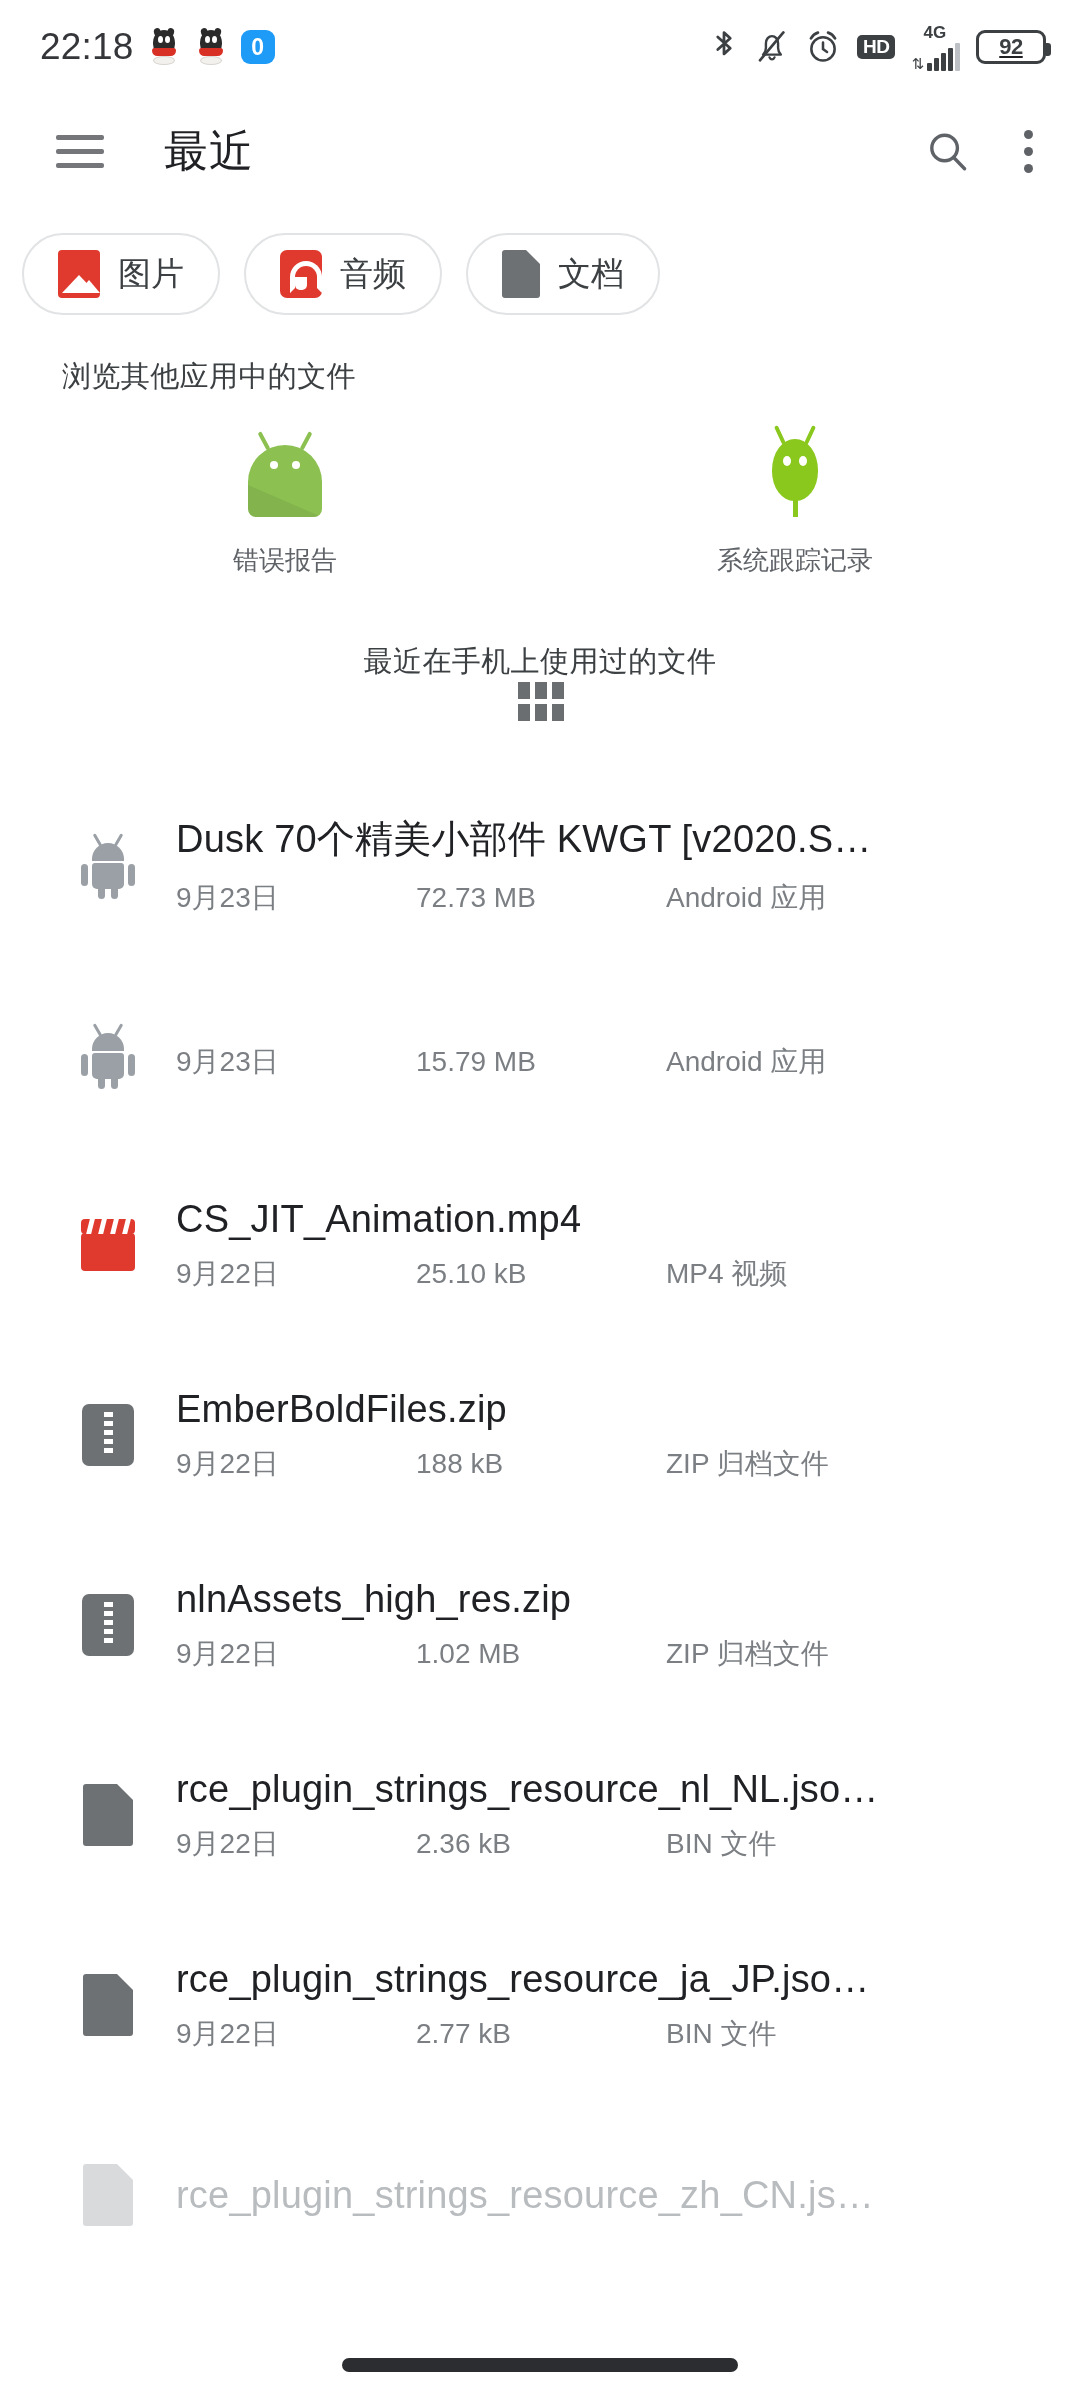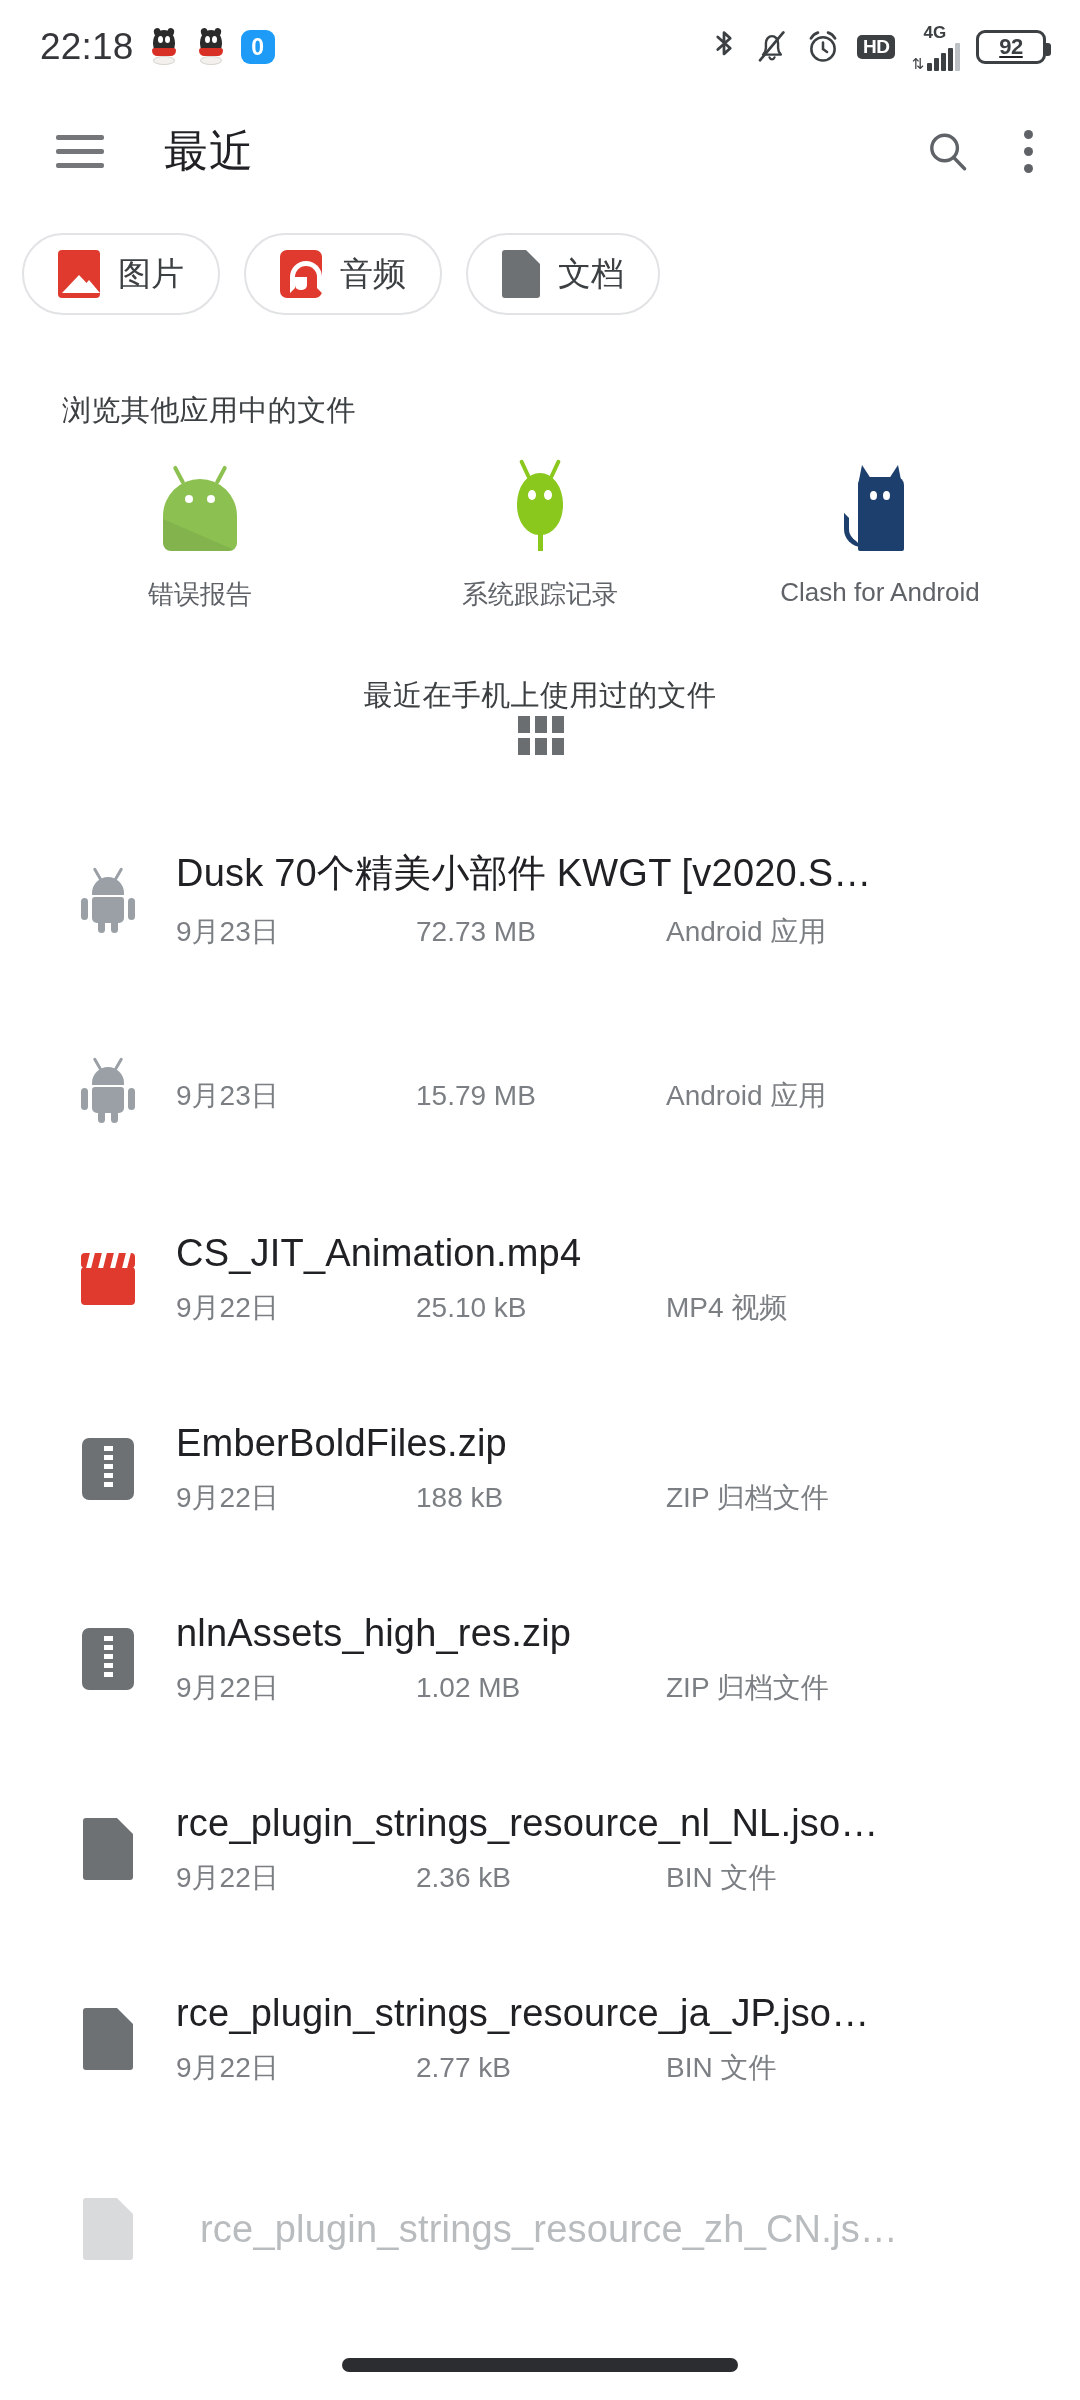--- a/index.html
+++ b/index.html
@@ -145,21 +145,21 @@
   }
   .ic-doc:after{
     content:""; position:absolute; top:0; right:0;
     border-top:14px solid #fff; border-left:14px solid transparent;
   }
 
   
   .section-label{
     font-size:29px; color:#3c4043; padding:0 62px; letter-spacing:0.4px;
   }
-  .sec1{ margin-top:76px; }
+  .sec1{ margin-top:42px; }
   .sec2-row{
     display:flex; align-items:center; justify-content:space-between;
     padding:0 62px; margin-top:0;flex-direction:column;
   }
   .grid-toggle{
     width:44px; height:40px;
     display:grid; grid-template-columns:repeat(3,12px); grid-template-rows:repeat(2,17px);
     gap:5px; cursor:pointer;
   }
   .grid-toggle i{ background:#6b6e71; display:block; }
@@ -322,21 +322,21 @@
   .li-file{
     width:50px; height:62px; background:#6e7173; position:relative; border-radius:3px 16px 3px 3px;
   }
   .li-file:after{
     content:""; position:absolute; top:0; right:0;
     border-top:16px solid #fff; border-left:16px solid transparent;
   }
   .li-file.faded{ background:#d8dadc; }
   .li-file.faded:after{ border-top-color:#fff; }
 
-  .file-row.faded .file-name{ color:#b9bcbf;margin-left:24px; }
+  .file-row.faded .file-name{ color:#b9bcbf; }
 
   
   .gesture-bar{
     position:absolute; bottom:28px; left:50%; transform:translateX(-50%);
     width:396px; height:14px; background:#2b2d30; border-radius:7px;
   }
   .fade-mask{
     position:absolute; bottom:0; left:0; width:100%; height:40px;
     background:#fff;
   }
@@ -468,34 +468,20 @@
         <i class="ant-l"></i>
           <i class="ant-r"></i>
         <i class="bulb"></i>
           <i class="eye-l"></i>
           <i class="eye-r"></i>
         <i class="string"></i>
       </span>
     </span>
     <span class="app-label">系统跟踪记录</span>
   </div>
-  <div class="app-cell">
-    <span class="app-glyph">
-      <span class="cat">
-        <i class="tail"></i>
-        <i class="cbody"></i>
-        <i class="ear-l"></i>
-          <i class="ear-r"></i>
-        <i class="chead"></i>
-        <i class="ceye-l"></i>
-          <i class="ceye-r"></i>
-      </span>
-    </span>
-    <span class="app-label">Clash for Android</span>
-  </div>
 </div>
 
 <div class="sec2-row" style="margin-top:64px">
   <span class="section-label" style="padding:0">最近在手机上使用过的文件</span>
   <span class="grid-toggle">
     <i></i>
       <i></i>
       <i></i>
       <i></i>
       <i></i>

